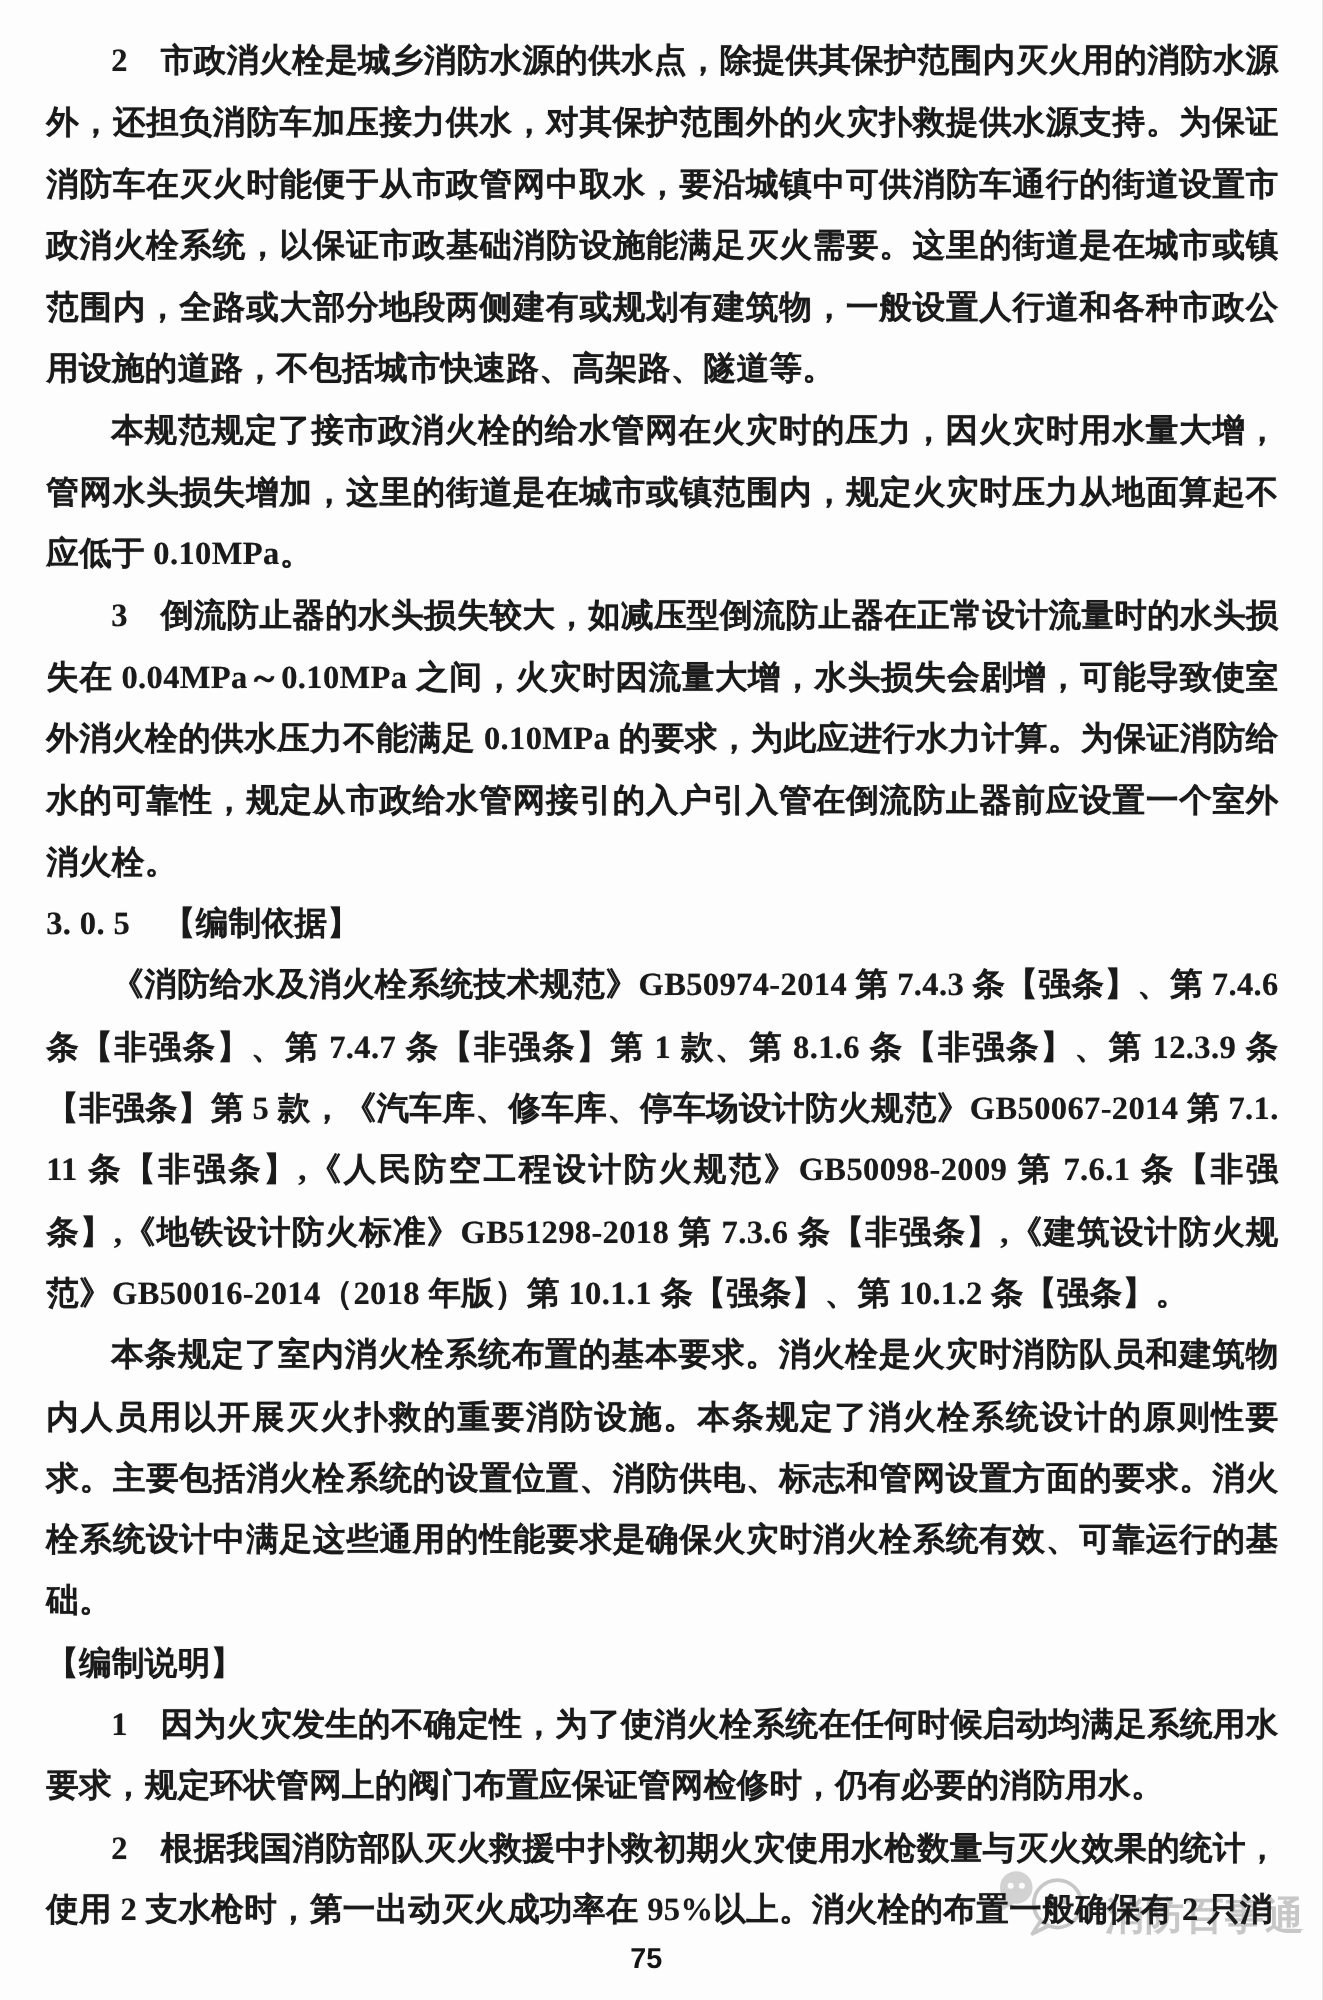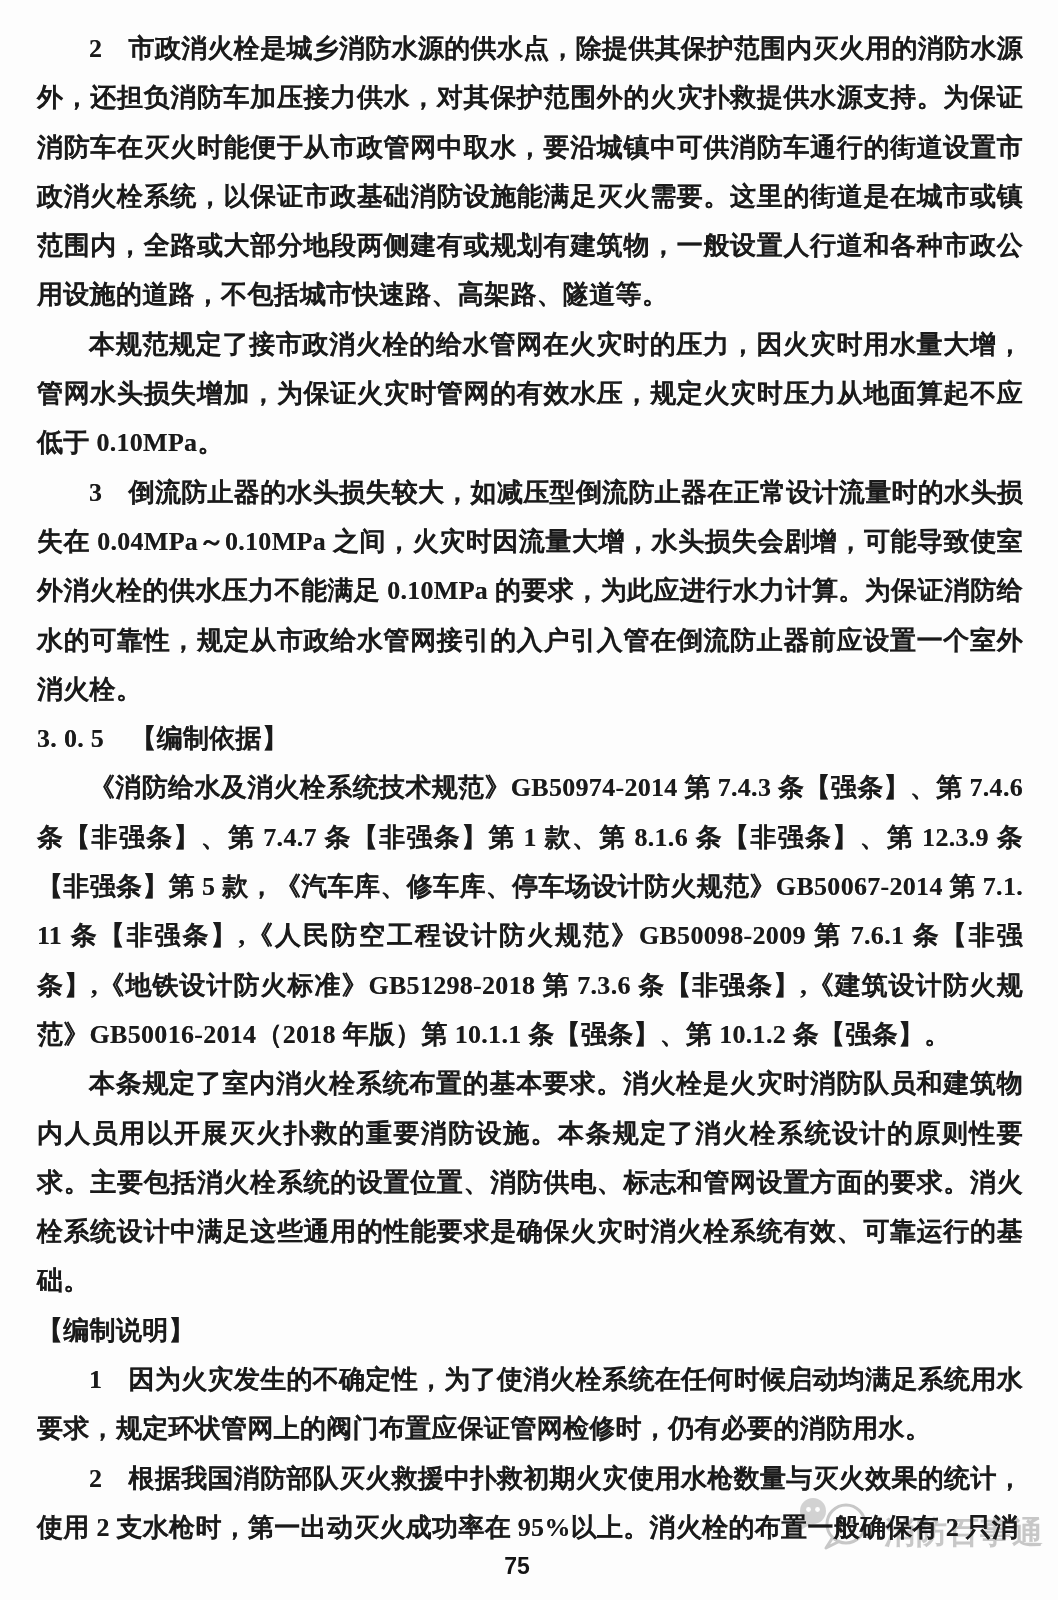--- a/index.html
+++ b/index.html
@@ -61,21 +61,21 @@
     font-family: "Liberation Serif", "DejaVu Serif", serif;
   }
 </style>
 </head>
 <body>
 
 <div class="page">
 
   <div class="content">
     <p class="para indent">2　市政消火栓是城乡消防水源的供水点，除提供其保护范围内灭火用的消防水源外，还担负消防车加压接力供水，对其保护范围外的火灾扑救提供水源支持。为保证消防车在灭火时能便于从市政管网中取水，要沿城镇中可供消防车通行的街道设置市政消火栓系统，以保证市政基础消防设施能满足灭火需要。这里的街道是在城市或镇范围内，全路或大部分地段两侧建有或规划有建筑物，一般设置人行道和各种市政公用设施的道路，不包括城市快速路、高架路、隧道等。</p>
-    <p class="para indent">本规范规定了接市政消火栓的给水管网在火灾时的压力，因火灾时用水量大增，管网水头损失增加，为保证火灾时管网的有效水压，规定火灾时压力从地面算起不应低于 0.10MPa。</p>
+    <p class="para indent">本规范规定了接市政消火栓的给水管网在火灾时的压力，因火灾时用水量大增，管网水头损失增加，这里的街道是在城市或镇范围内，规定火灾时压力从地面算起不应低于 0.10MPa。</p>
     <p class="para indent">3　倒流防止器的水头损失较大，如减压型倒流防止器在正常设计流量时的水头损失在 0.04MPa～0.10MPa 之间，火灾时因流量大增，水头损失会剧增，可能导致使室外消火栓的供水压力不能满足 0.10MPa 的要求，为此应进行水力计算。为保证消防给水的可靠性，规定从市政给水管网接引的入户引入管在倒流防止器前应设置一个室外消火栓。</p>
     <p class="para heading">3. 0. 5　【编制依据】</p>
     <p class="para indent">《消防给水及消火栓系统技术规范》GB50974-2014 第 7.4.3 条【强条】、第 7.4.6 条【非强条】、第 7.4.7 条【非强条】第 1 款、第 8.1.6 条【非强条】、第 12.3.9 条【非强条】第 5 款，《汽车库、修车库、停车场设计防火规范》GB50067-2014 第 7.1.11 条【非强条】,《人民防空工程设计防火规范》GB50098-2009 第 7.6.1 条【非强条】,《地铁设计防火标准》GB51298-2018 第 7.3.6 条【非强条】,《建筑设计防火规范》GB50016-2014（2018 年版）第 10.1.1 条【强条】、第 10.1.2 条【强条】。</p>
     <p class="para indent">本条规定了室内消火栓系统布置的基本要求。消火栓是火灾时消防队员和建筑物内人员用以开展灭火扑救的重要消防设施。本条规定了消火栓系统设计的原则性要求。主要包括消火栓系统的设置位置、消防供电、标志和管网设置方面的要求。消火栓系统设计中满足这些通用的性能要求是确保火灾时消火栓系统有效、可靠运行的基础。</p>
     <p class="para heading">【编制说明】</p>
     <p class="para indent">1　因为火灾发生的不确定性，为了使消火栓系统在任何时候启动均满足系统用水要求，规定环状管网上的阀门布置应保证管网检修时，仍有必要的消防用水。</p>
     <p class="para indent">2　根据我国消防部队灭火救援中扑救初期火灾使用水枪数量与灭火效果的统计，使用 2 支水枪时，第一出动灭火成功率在 95%以上。消火栓的布置一般确保有 2 只消</p>
   </div>
 
   <div class="watermark">

